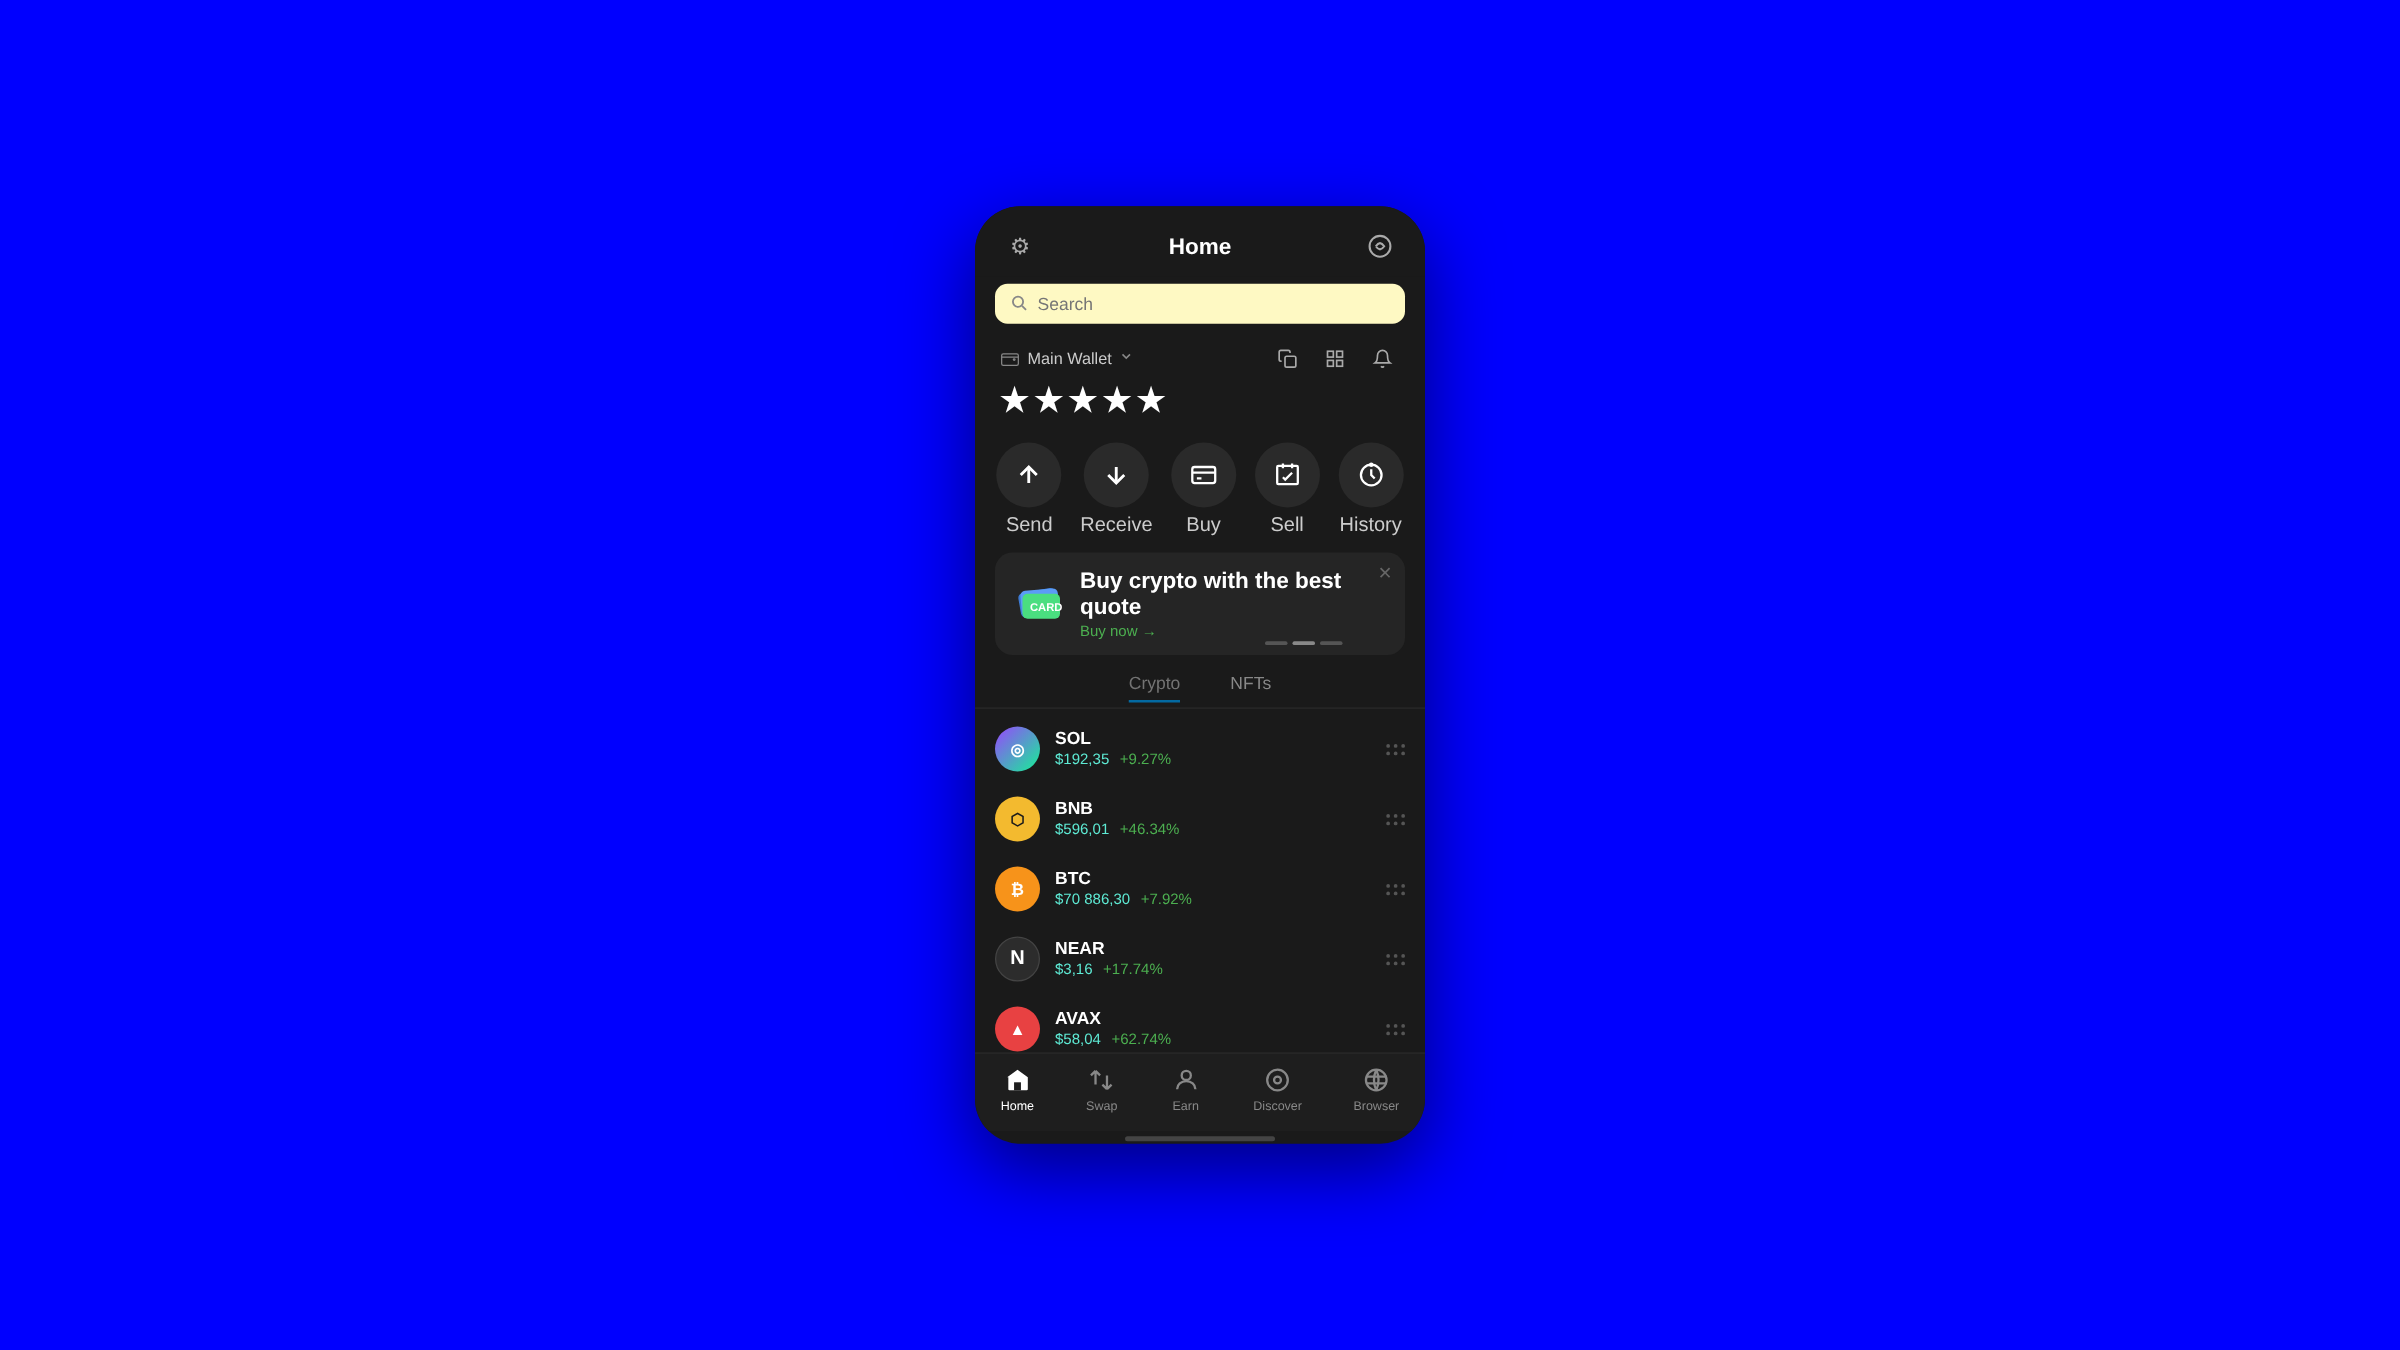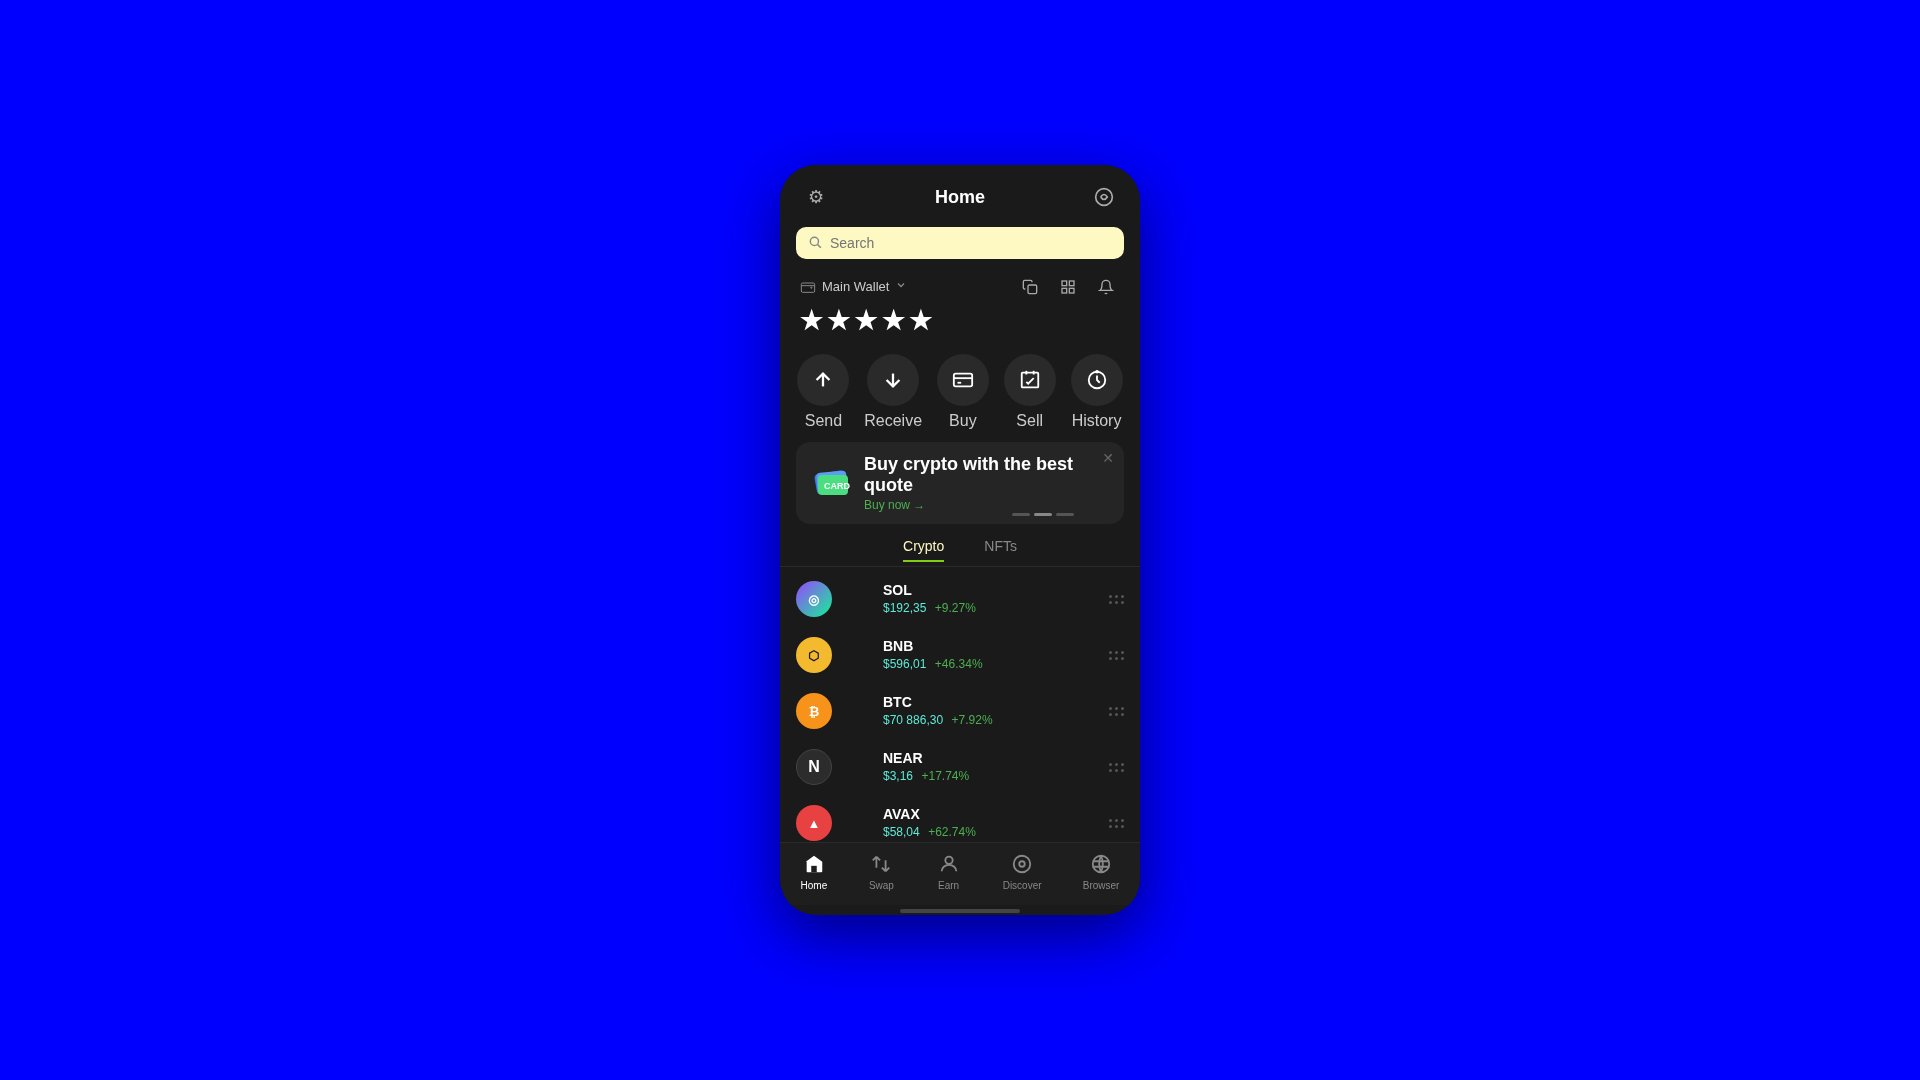--- a/index.html
+++ b/index.html
@@ -178,22 +178,22 @@
       padding: 8px 0 4px;
       border-bottom: 1px solid #2a2a2a;
     }
     .tab {
       color: #888;
       font-size: 14px;
       cursor: pointer;
       padding-bottom: 6px;
     }
     .tab.active {
-      color: #fef9c3;
-      border-bottom: 2px solid #84cc16;
+      color: #737373;
+      border-bottom: 2px solid #0369a1;
     }
     .crypto-list {
       flex: 1;
       overflow-y: auto;
       padding: 4px 0;
     }
     .crypto-list::-webkit-scrollbar { display: none; }
     .crypto-item {
       display: flex;
       align-items: center;
@@ -207,21 +207,20 @@
       border-radius: 50%;
       display: flex;
       align-items: center;
       justify-content: center;
       font-weight: 700;
       font-size: 13px;
       flex-shrink: 0;
     }
     .crypto-info {
       flex: 1;
-      margin-left: 39px;
     }
     .crypto-name {
       color: #fff;
       font-size: 14px;
       font-weight: 600;
     }
     .crypto-price {
       color: #5eead4;
       font-size: 12px;
     }

